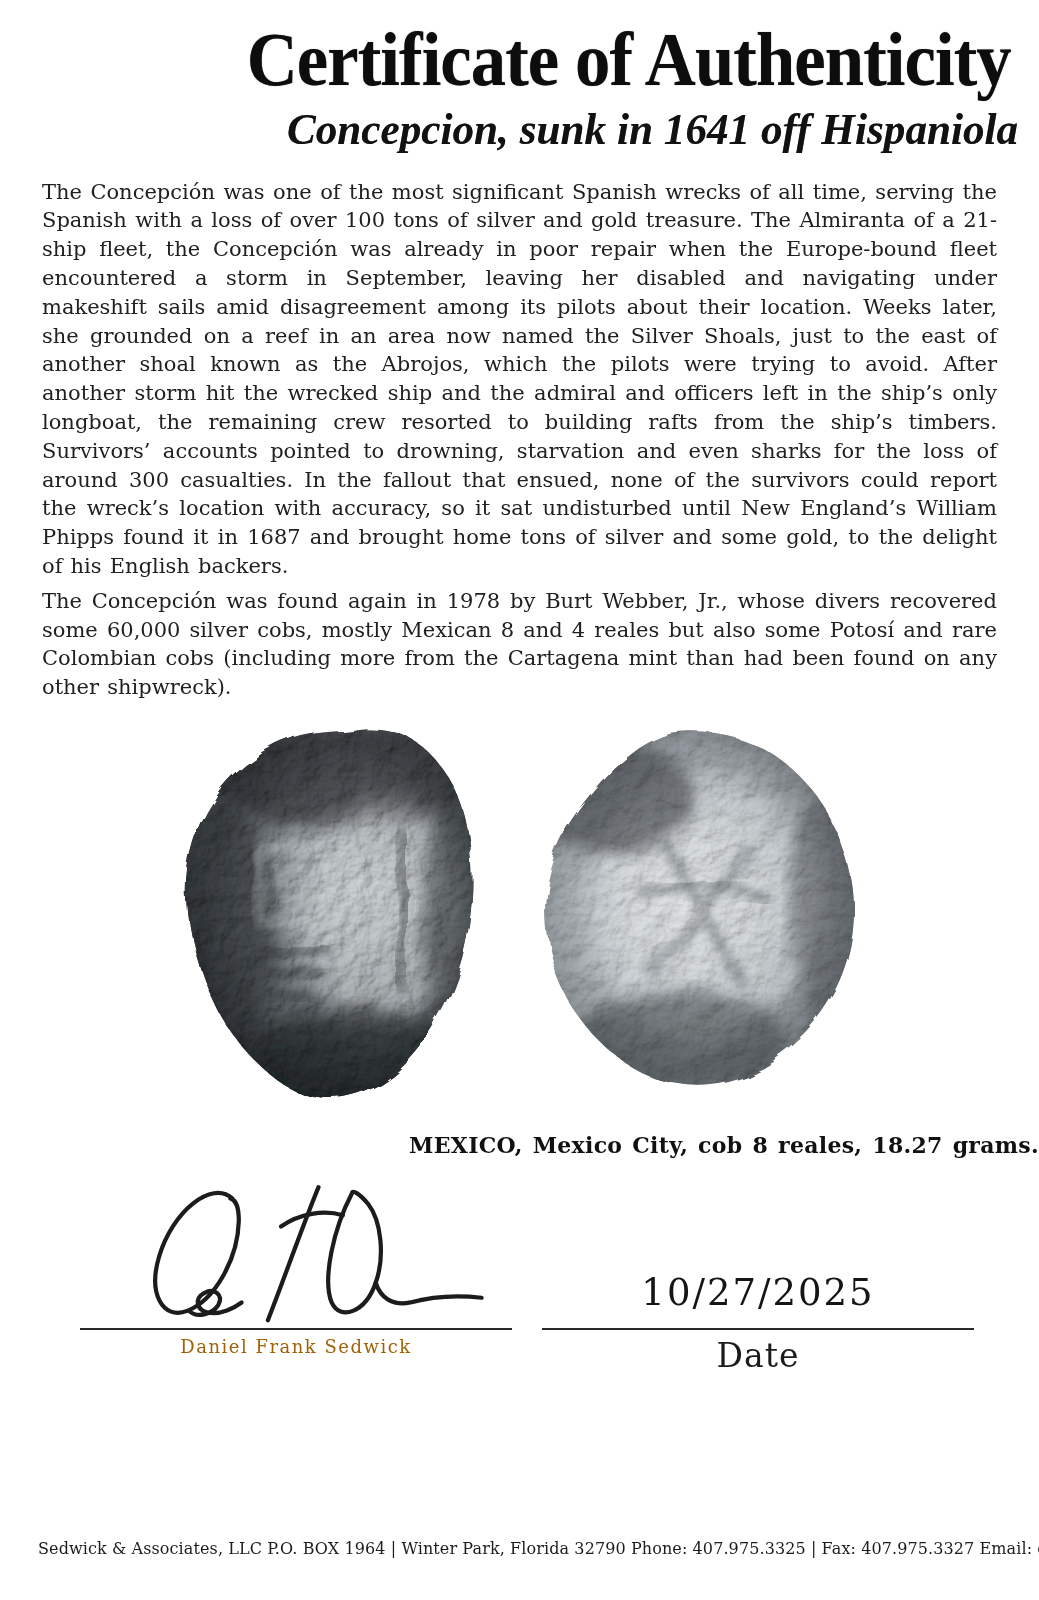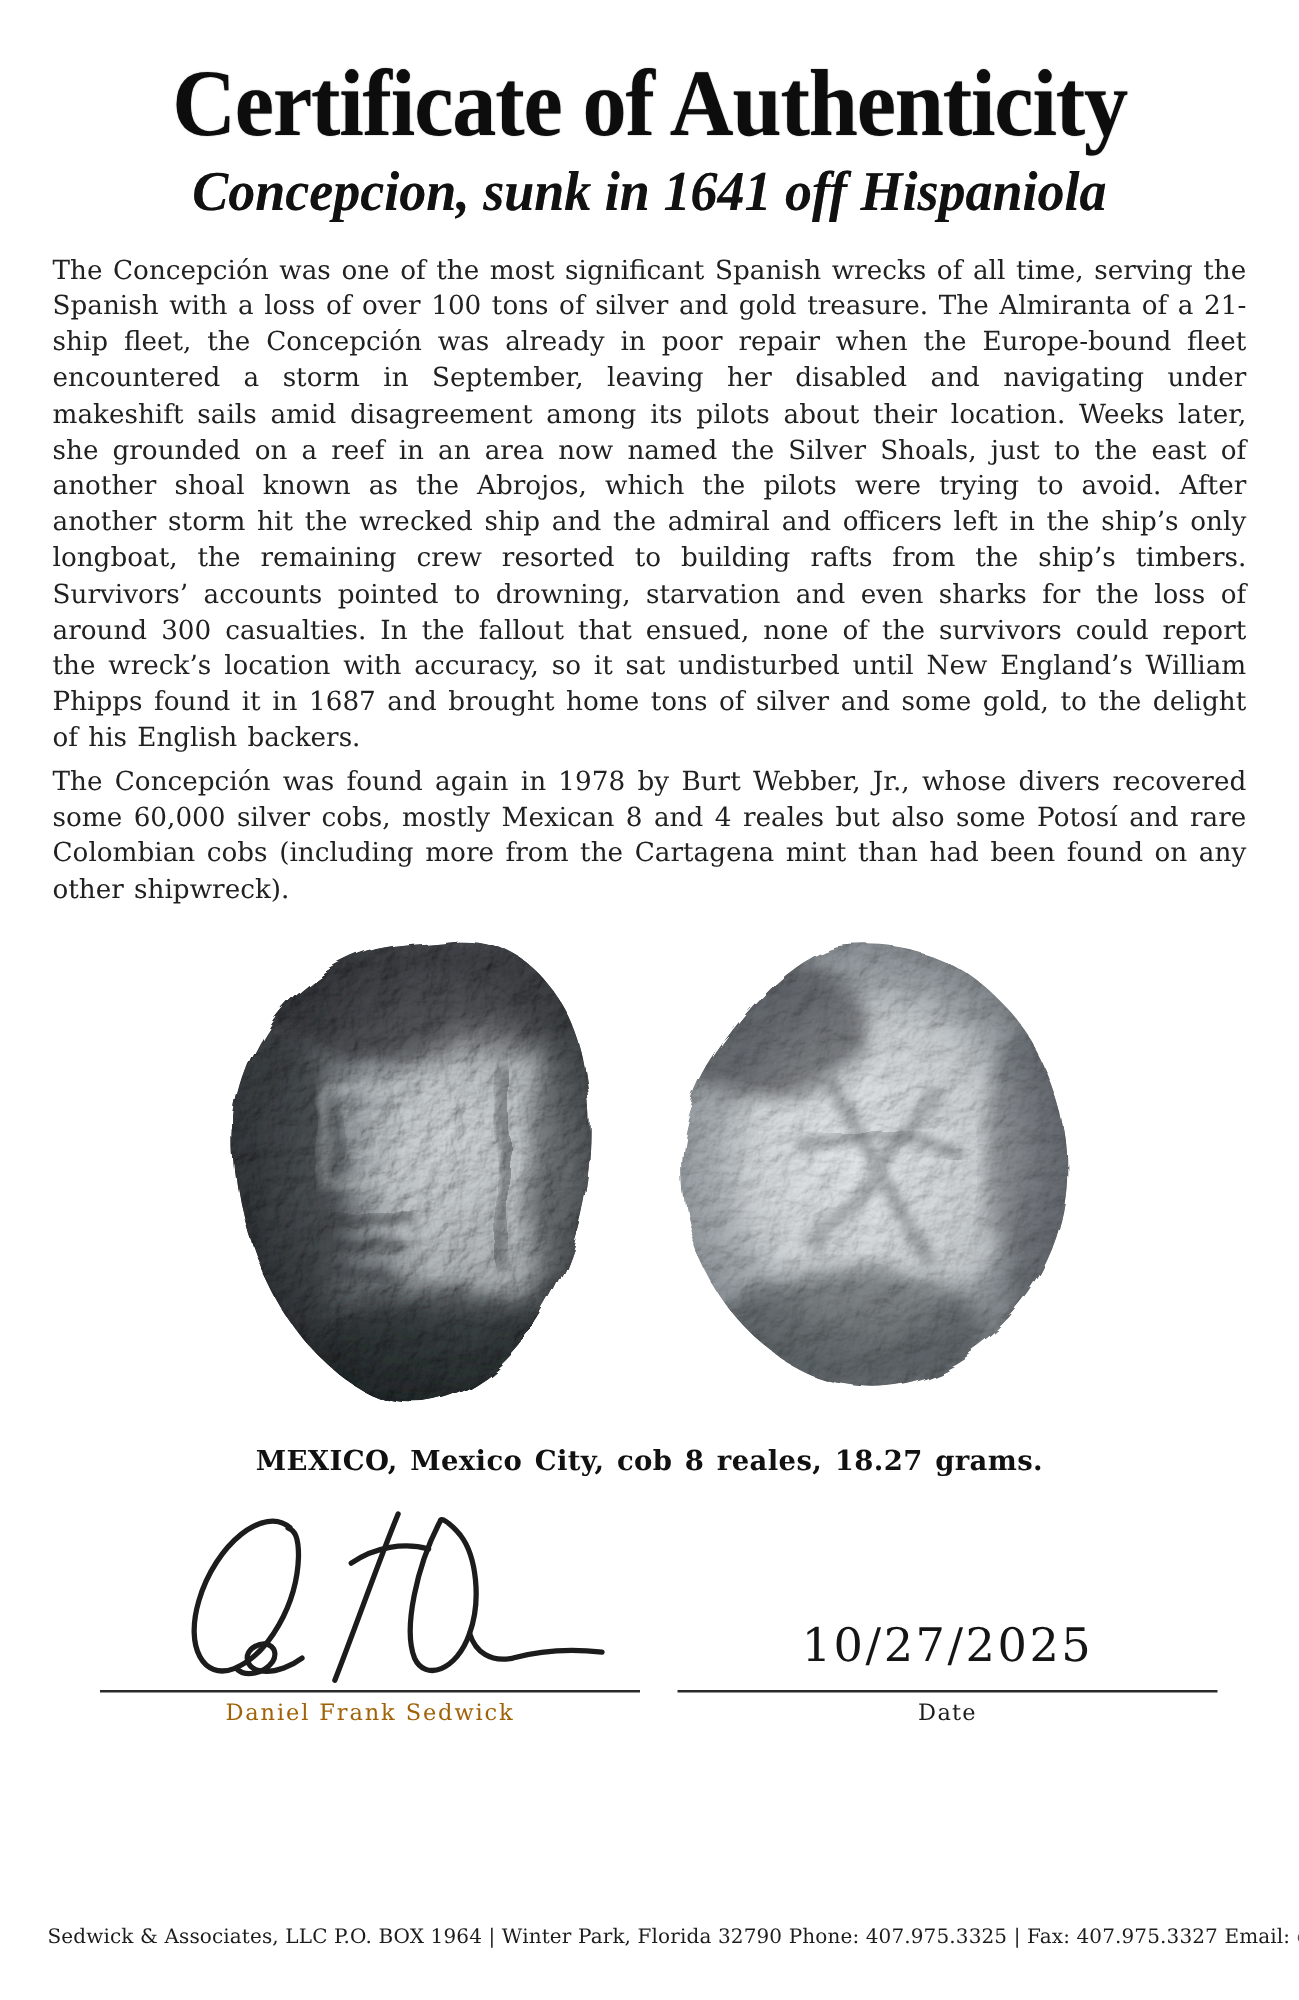--- a/index.html
+++ b/index.html
@@ -7,21 +7,21 @@
   body {
     width: 1039px; height: 1600px;
     font-family: "DejaVu Serif", serif;
     color: #1e1e1e;
     position: relative;
     overflow: hidden;
   }
   .page { width: 1039px; height: 1600px; position: relative; }
 
   
-  .header { text-align: center; padding-top: 44px; }
+  .header { text-align: right; padding-top: 20px; }
   .title {
     font-family: "Liberation Serif", serif;
     font-weight: 700;
     font-size: 76px;
     letter-spacing: -1px;
     color: #0d0d0d;
     display: inline-block;
     transform: scaleX(0.93);
     transform-origin: center;
     line-height: 1.05;
@@ -53,21 +53,21 @@
   .body-text p.first { margin-top: 22px; }
   .body-text p.second { margin-top: 6px; }
 
   
   .coin-figure { margin-top: 18px; text-align: center; }
   .coin-figure svg { display: inline-block; }
   .coin-caption {
     font-weight: 700;
     font-size: 22px;
     color: #111;
-    text-align: center;
+    text-align: right;
     margin-top: 26px;
     letter-spacing: 0.3px;
     word-spacing: 2px;
   }
 
   
   .sig-row {
     display: flex;
     justify-content: space-between;
     margin: 14px 65px 0 80px;
@@ -99,21 +99,21 @@
   }
   .date-value {
     font-size: 37px;
     letter-spacing: 2px;
     color: #151515;
     padding-bottom: 10px;
     text-align: center;
   }
   .date-label {
     text-align: center;
-    font-size: 18px;
+    font-size: 33px;
     letter-spacing: 1px;
     color: #1b1b1b;
     margin-top: 6px;
   }
 
   
   .footer {
     position: absolute;
     left: 38px;
     right: 36px;

